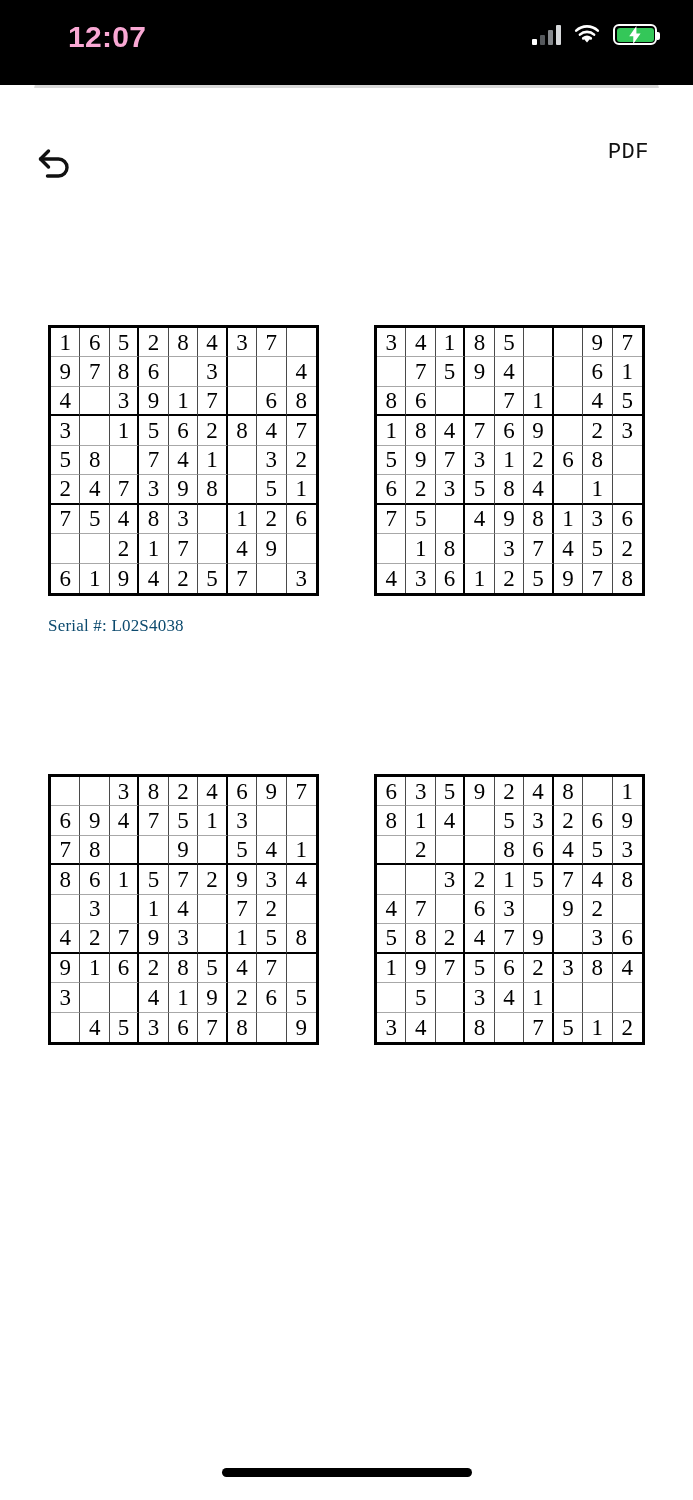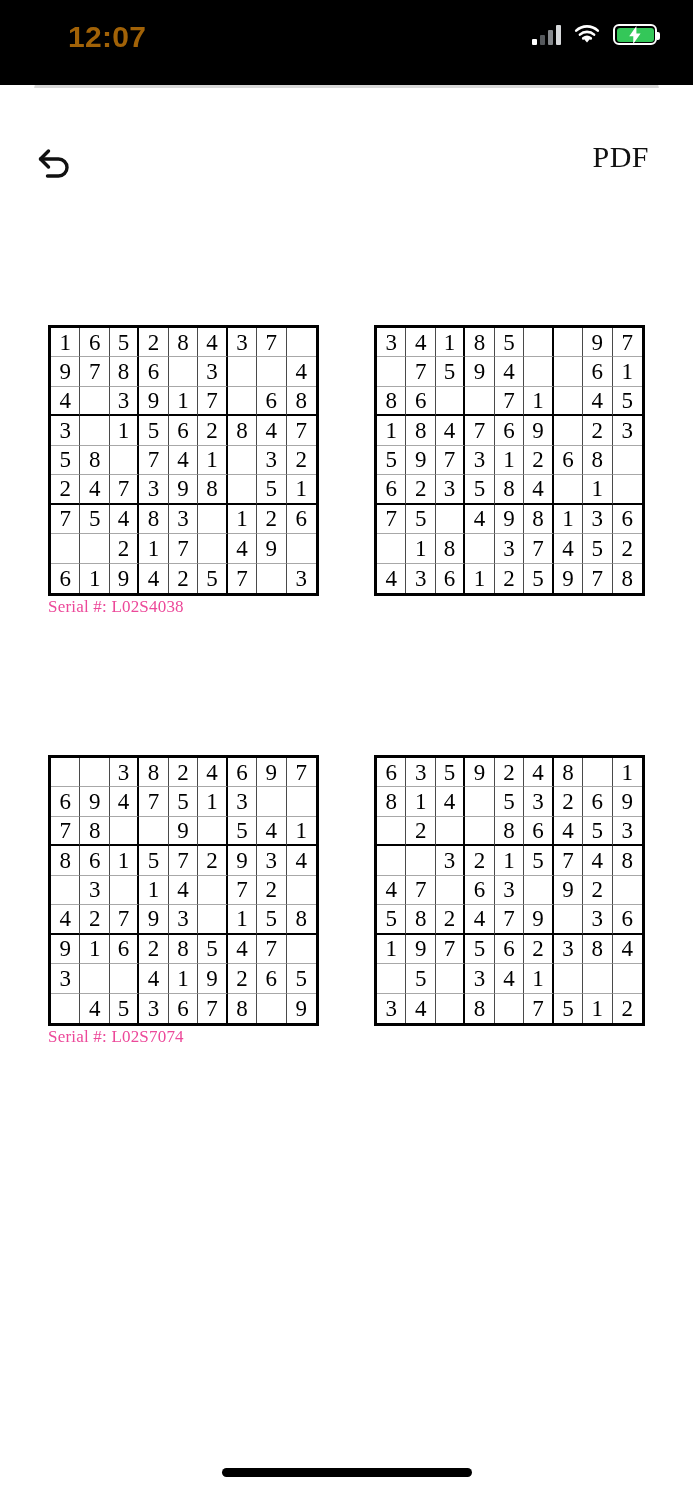--- a/index.html
+++ b/index.html
@@ -14,21 +14,21 @@
   
   #status-bar {
     position:absolute; top:0; left:0;
     width:693px; height:85px;
     background:#000000;
     z-index:30;
   }
   #status-time {
     position:absolute;
     left:68px; top:20px;
-    color:#a16207;
+    color:#f9a8d4;
     font-size:30px;
     font-weight:600;
     letter-spacing:0.3px;
     font-family:"Liberation Sans", sans-serif;
   }
   #status-icons {
     position:absolute;
     right:36px; top:24px;
     display:flex; align-items:center; gap:13px;
   }
@@ -90,25 +90,25 @@
     width:693px; height:70px;
   }
   #back-button {
     position:absolute; left:28px; top:6px;
     width:56px; height:56px;
     display:flex; align-items:center; justify-content:center;
     cursor:pointer;
   }
   #pdf-button {
     position:absolute; right:44px; top:12px;
-    font-size:30px;
+    font-size:22px;
     color:#111111;
     letter-spacing:0.5px;
     cursor:pointer;
-    font-family:Liberation Serif, serif;
+    font-family:Liberation Mono, monospace;
   }
 
   
   #puzzle-area {
     position:absolute;
     top:237px; left:0;
     width:693px;
   }
   .puzzle-row {
     display:flex;
@@ -138,24 +138,24 @@
     color:#000000;
     line-height:1;
     background:#ffffff;
   }
   .cell.c3, .cell.c6 { border-right:2.5px solid #000000; }
   .cell.c9 { border-right:none; }
   .cell.r3, .cell.r6 { border-bottom:2.5px solid #000000; }
   .cell.r9 { border-bottom:none; }
 
   .serial {
-    margin-top:1px;
+    margin-top:20px;
     font-family:"Liberation Serif", serif;
     font-size:17px;
-    color:#ec4899;
+    color:#0c4a6e;
     letter-spacing:0.2px;
     white-space:nowrap;
   }
 
   
   #home-indicator {
     position:absolute;
     bottom:23px; left:50%;
     transform:translateX(-50%);
     width:250px; height:9px;
@@ -461,21 +461,20 @@
             <div class="cell r9 c1"></div>
             <div class="cell r9 c2">4</div>
             <div class="cell r9 c3">5</div>
             <div class="cell r9 c4">3</div>
             <div class="cell r9 c5">6</div>
             <div class="cell r9 c6">7</div>
             <div class="cell r9 c7">8</div>
             <div class="cell r9 c8"></div>
             <div class="cell r9 c9">9</div>
           </div>
-        <div class="serial">Serial #: L02S7074</div>
       </div>
       <div class="puzzle-block">
         <div class="sudoku">
             <div class="cell r1 c1">6</div>
             <div class="cell r1 c2">3</div>
             <div class="cell r1 c3">5</div>
             <div class="cell r1 c4">9</div>
             <div class="cell r1 c5">2</div>
             <div class="cell r1 c6">4</div>
             <div class="cell r1 c7">8</div>

